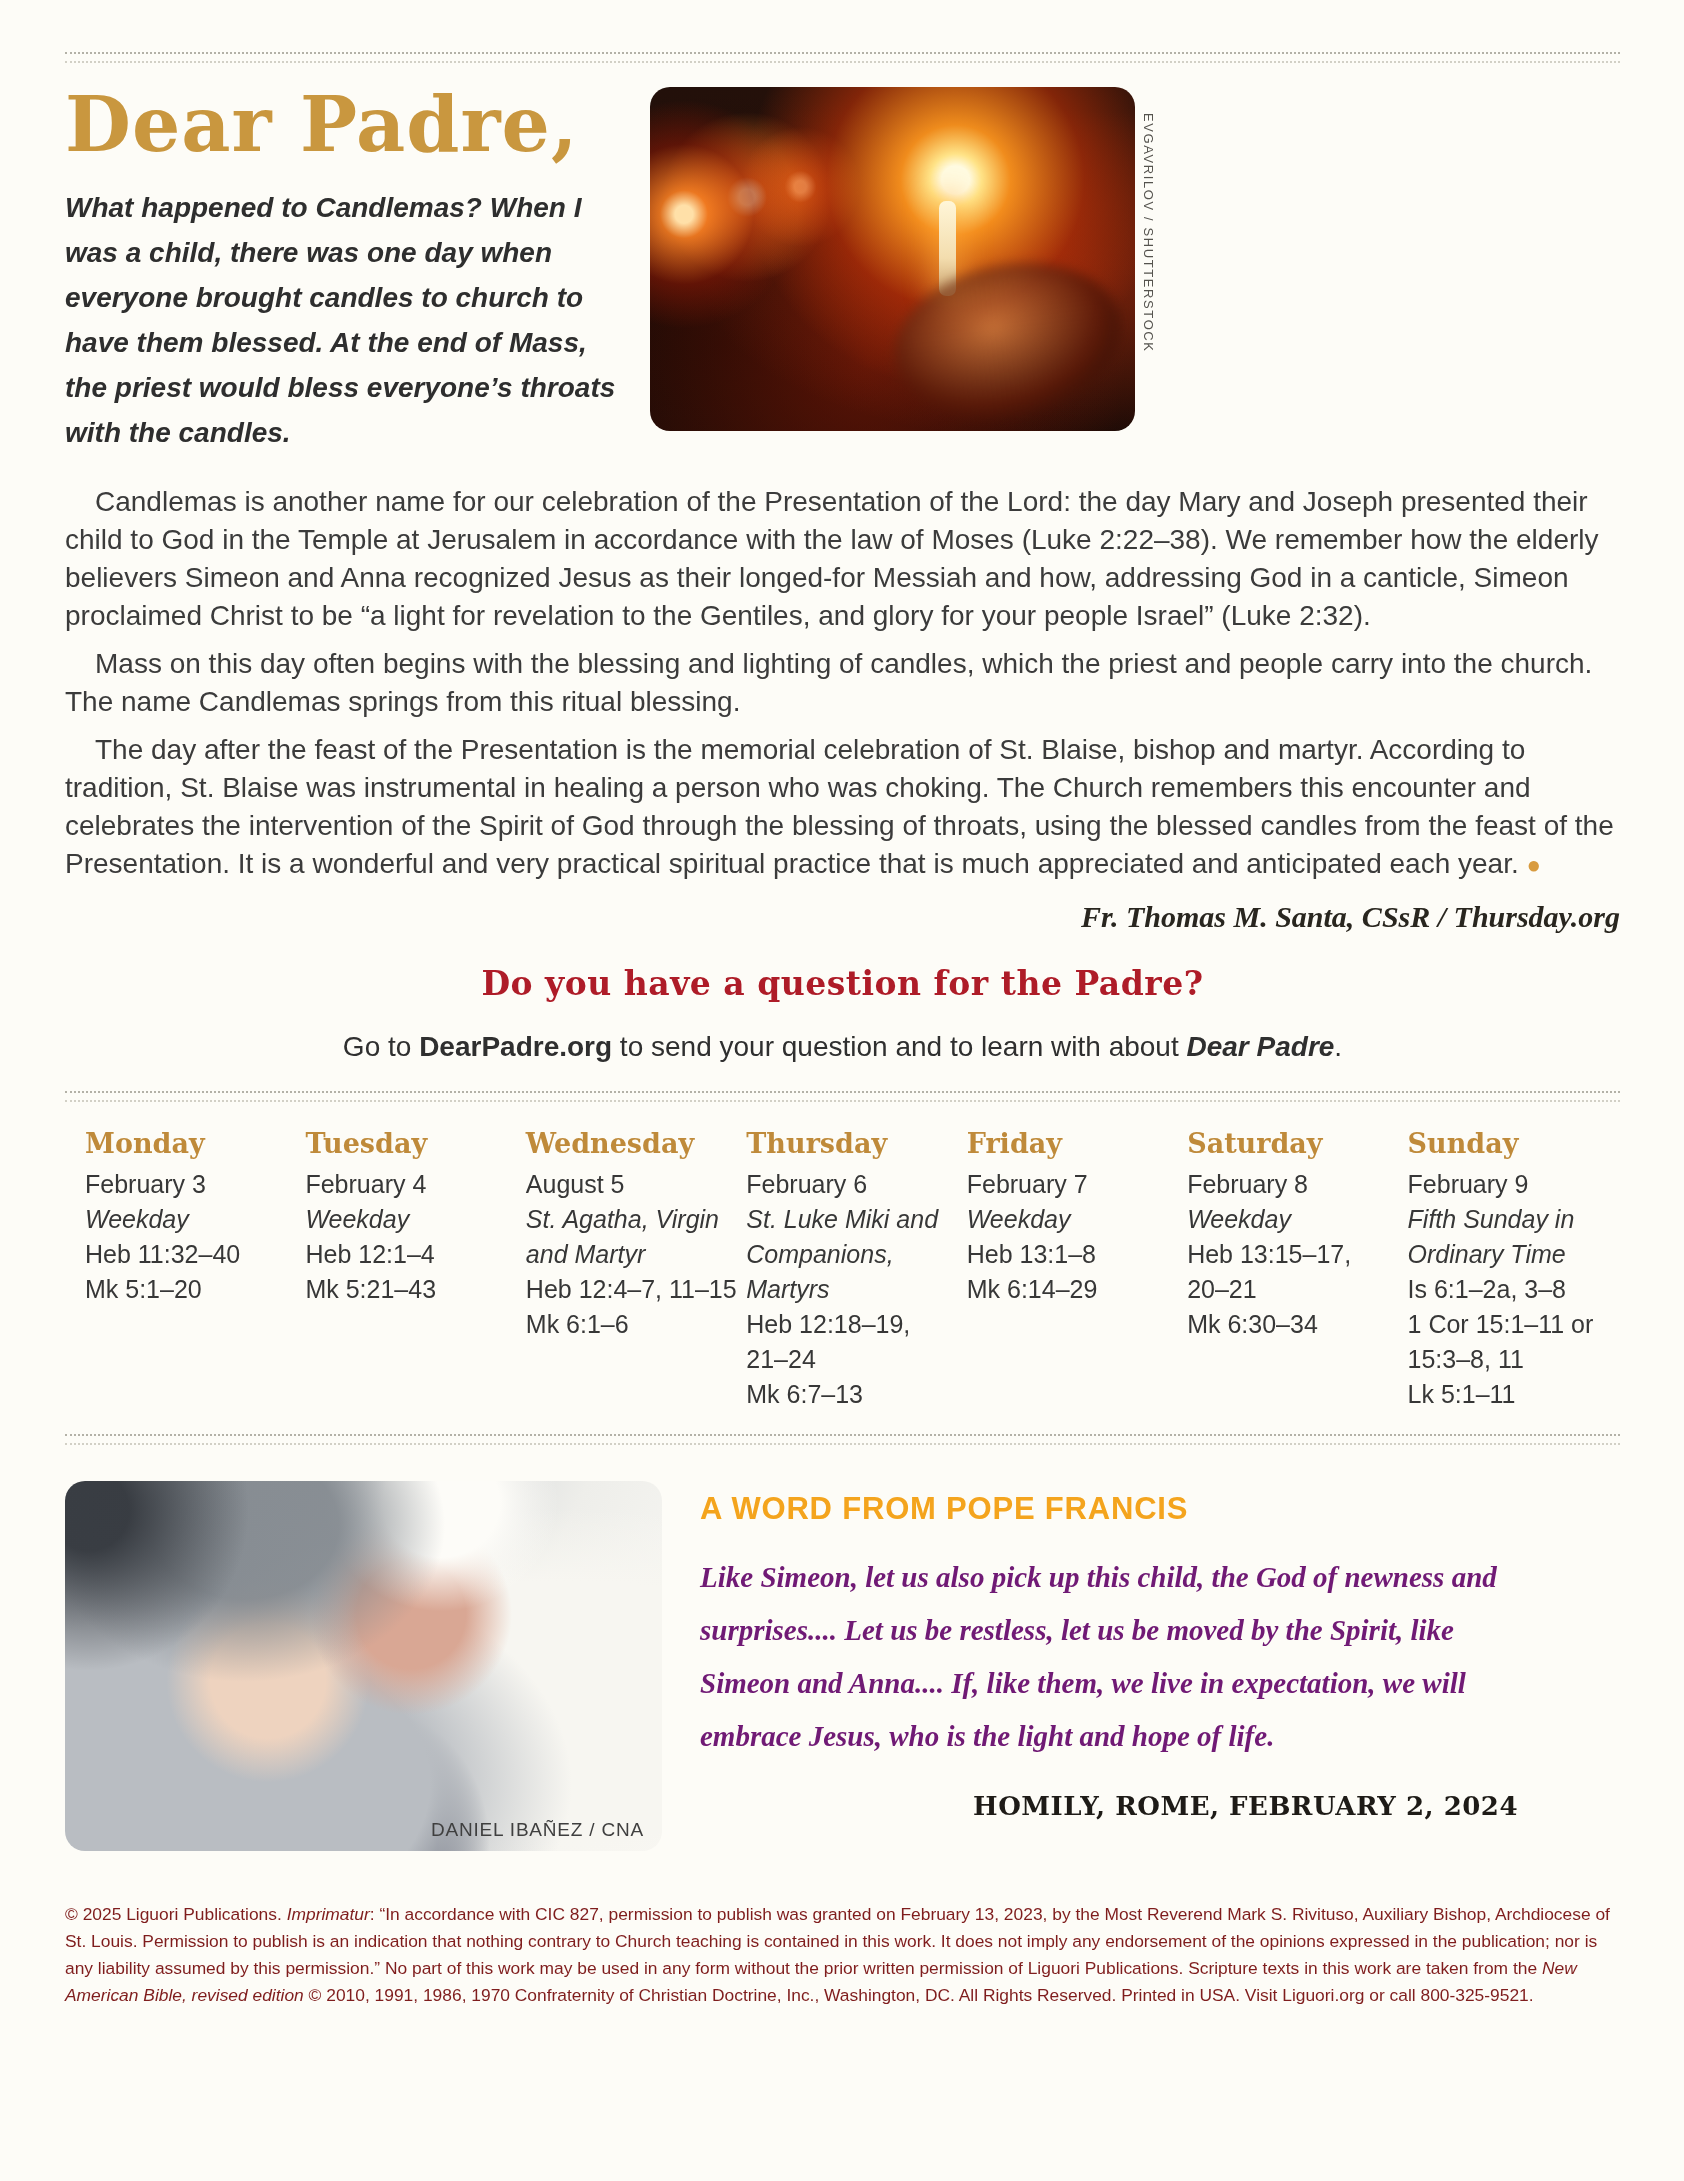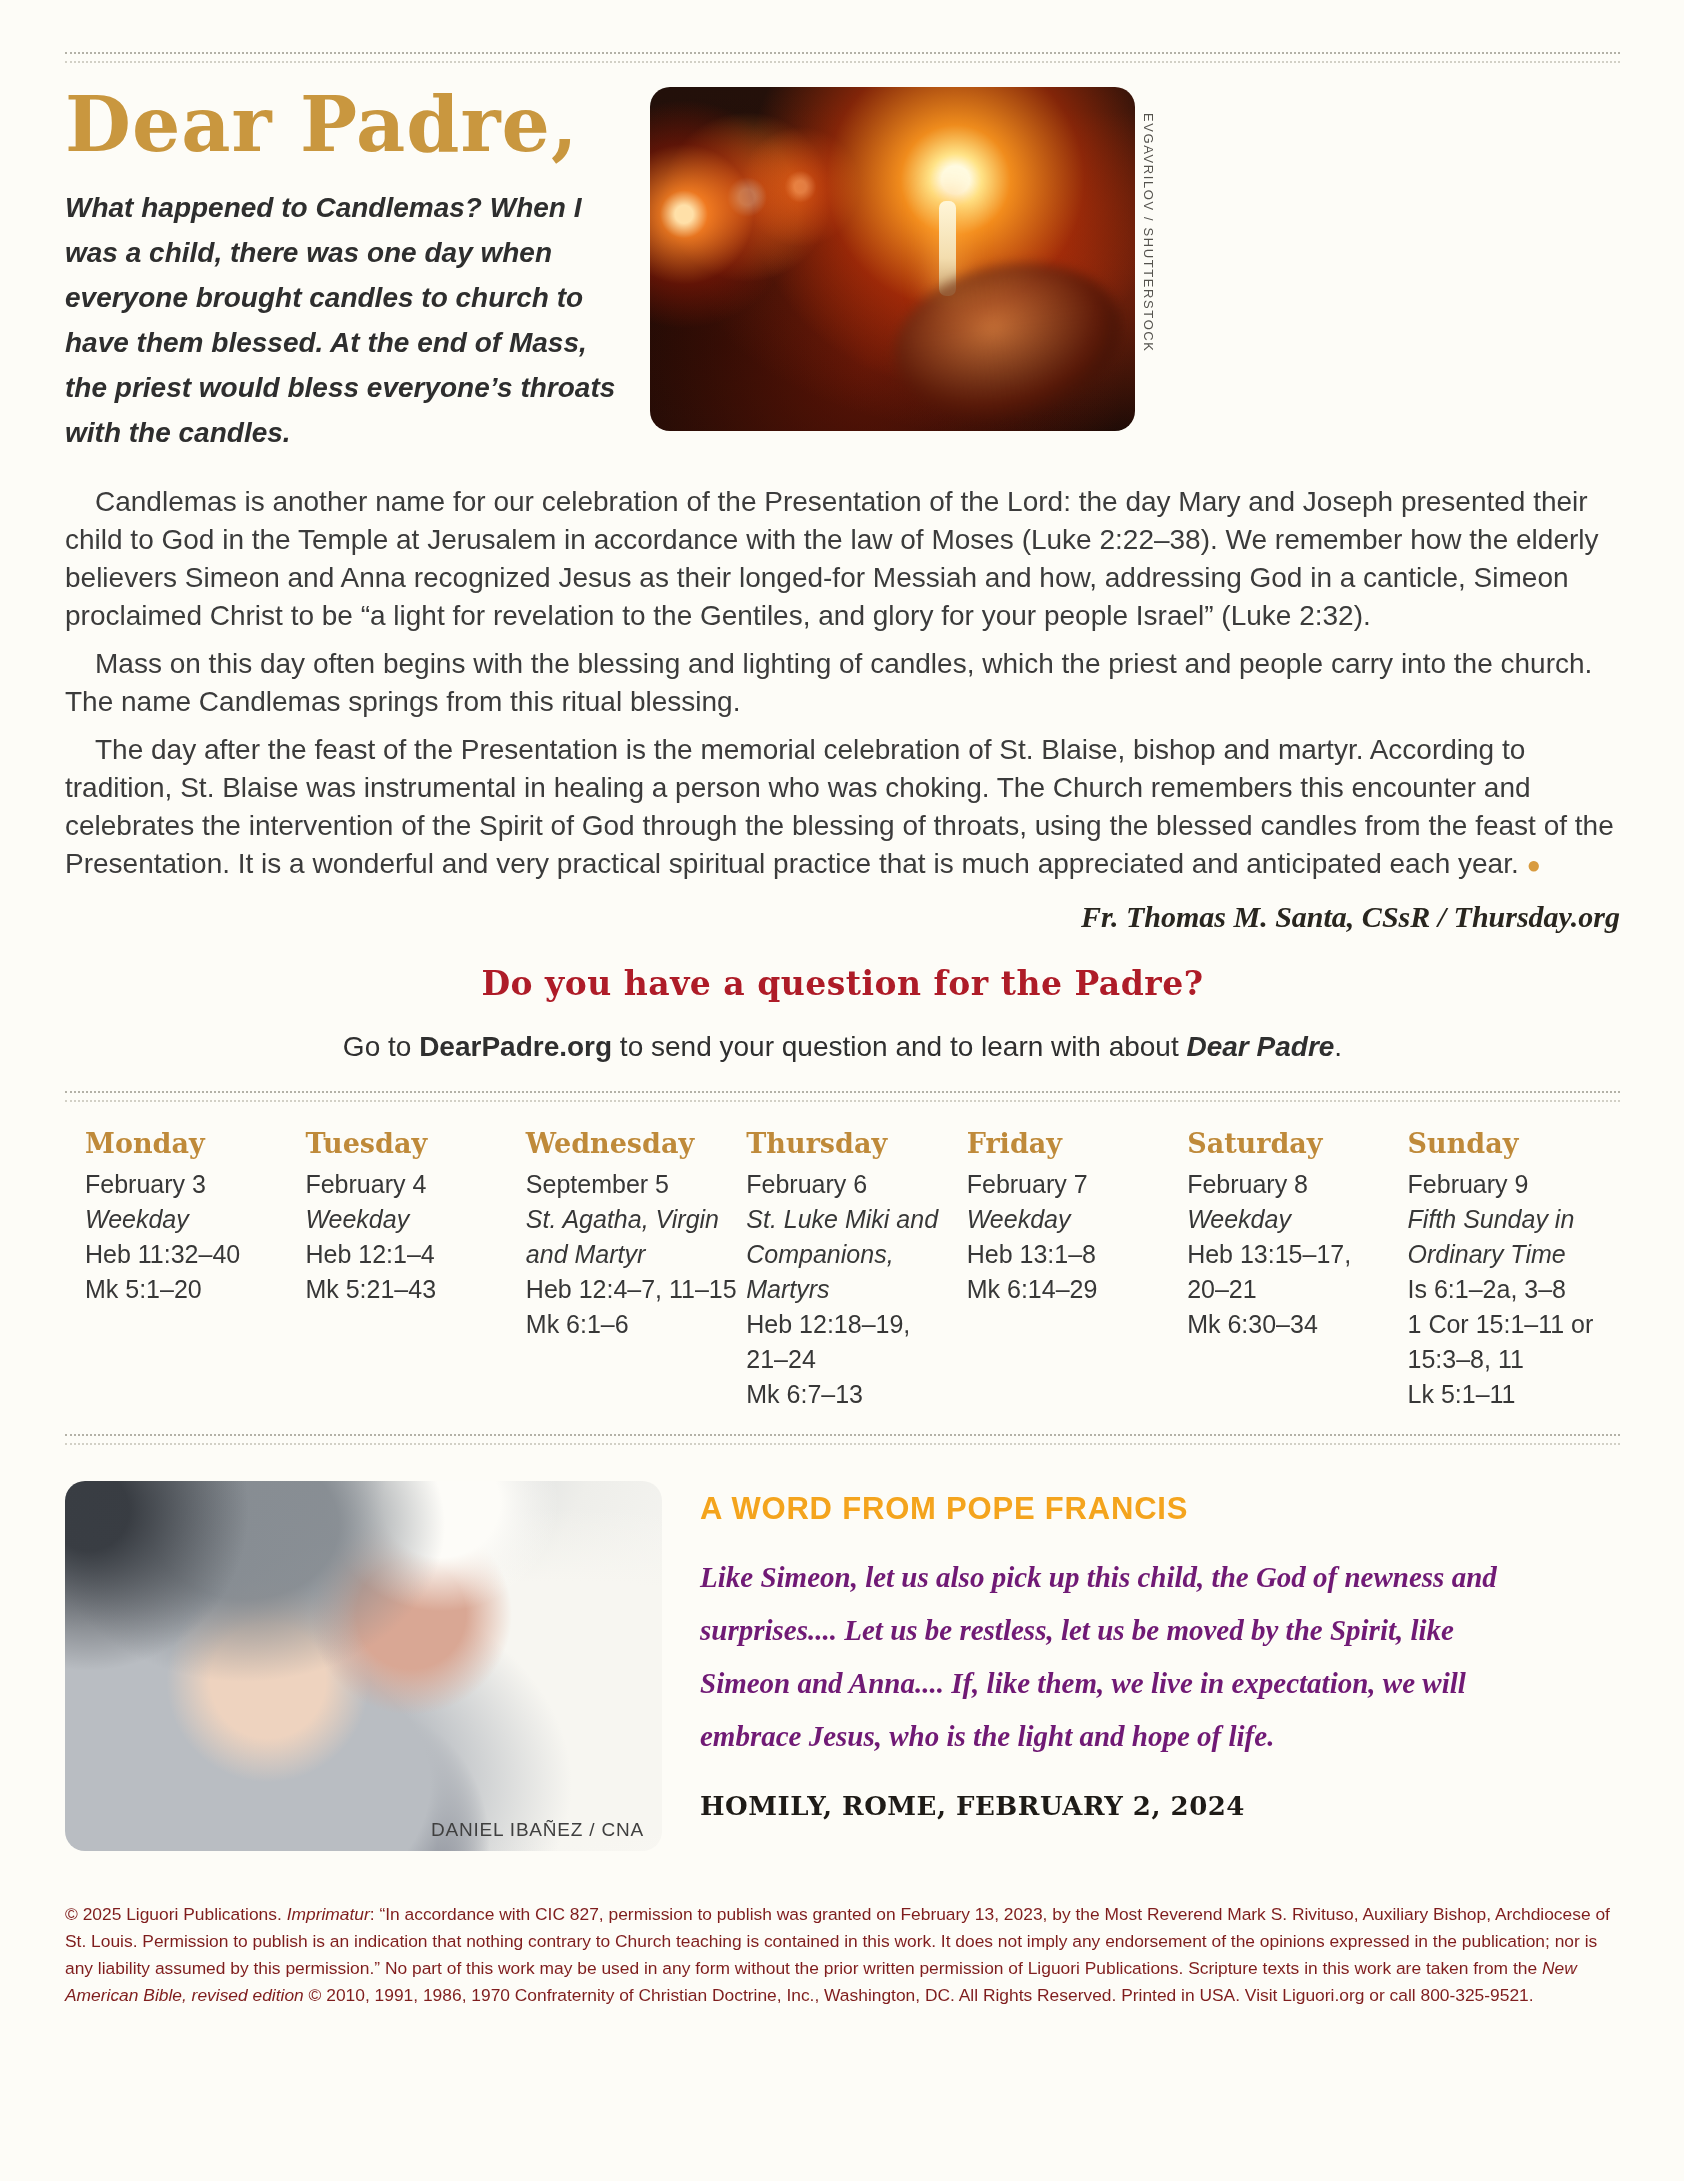--- a/index.html
+++ b/index.html
@@ -68,21 +68,21 @@
       radial-gradient(ellipse at 16% 82%, #b9bdc2 0 38%, rgba(185,189,194,0) 58%),
       radial-gradient(ellipse at 52% 98%, #2c3145 0 14%, rgba(44,49,69,0) 26%),
       radial-gradient(ellipse at 84% 62%, #f7f6f1 0 40%, rgba(247,246,241,0) 62%),
       linear-gradient(115deg,#9aa0a6,#c7cbcf 40%,#eeeeea 68%,#fbfaf6);
   }
   .pope-caption{position:absolute;right:18px;bottom:10px;font-size:19px;letter-spacing:0.8px;color:#3f3f3f;}
   .pope-col{width:856px;padding-left:38px;box-sizing:border-box;}
   .pope-col h2{color:#f4a41d;font-size:31px;font-weight:bold;letter-spacing:0.8px;margin:10px 0 24px;}
   .quote{font-family:"Liberation Serif",serif;font-weight:bold;font-style:italic;
     font-size:29px;line-height:53px;color:#701a75;margin:0;}
-  .homily{font-family:"DejaVu Serif",serif;font-weight:bold;font-size:26px;
+  .homily{text-align:right;font-family:"DejaVu Serif",serif;font-weight:bold;font-size:26px;
     color:#1e1b17;margin-top:28px;letter-spacing:0.5px;}
 
   
   .fineprint{margin-top:50px;font-size:17.4px;line-height:27px;color:#7f1d1d;}
   .fineprint i{font-style:italic;}
   .clearfix::after{content:"";display:block;clear:both;}
 </style>
 </head>
 <body>
 
@@ -137,21 +137,21 @@
         <h3>Tuesday</h3>
         <div class="cal-line">February 4</div>
         <div class="cal-line feast">Weekday</div>
         <div>
             <div class="cal-line">Heb 12:1–4</div>
             <div class="cal-line">Mk 5:21–43</div>
           </div>
       </div>
       <div class="day">
         <h3>Wednesday</h3>
-        <div class="cal-line">September 5</div>
+        <div class="cal-line">August 5</div>
         <div class="cal-line feast">St. Agatha, Virgin and Martyr</div>
         <div>
             <div class="cal-line">Heb 12:4–7, 11–15</div>
             <div class="cal-line">Mk 6:1–6</div>
           </div>
       </div>
       <div class="day">
         <h3>Thursday</h3>
         <div class="cal-line">February 6</div>
         <div class="cal-line feast">St. Luke Miki and Companions, Martyrs</div>

